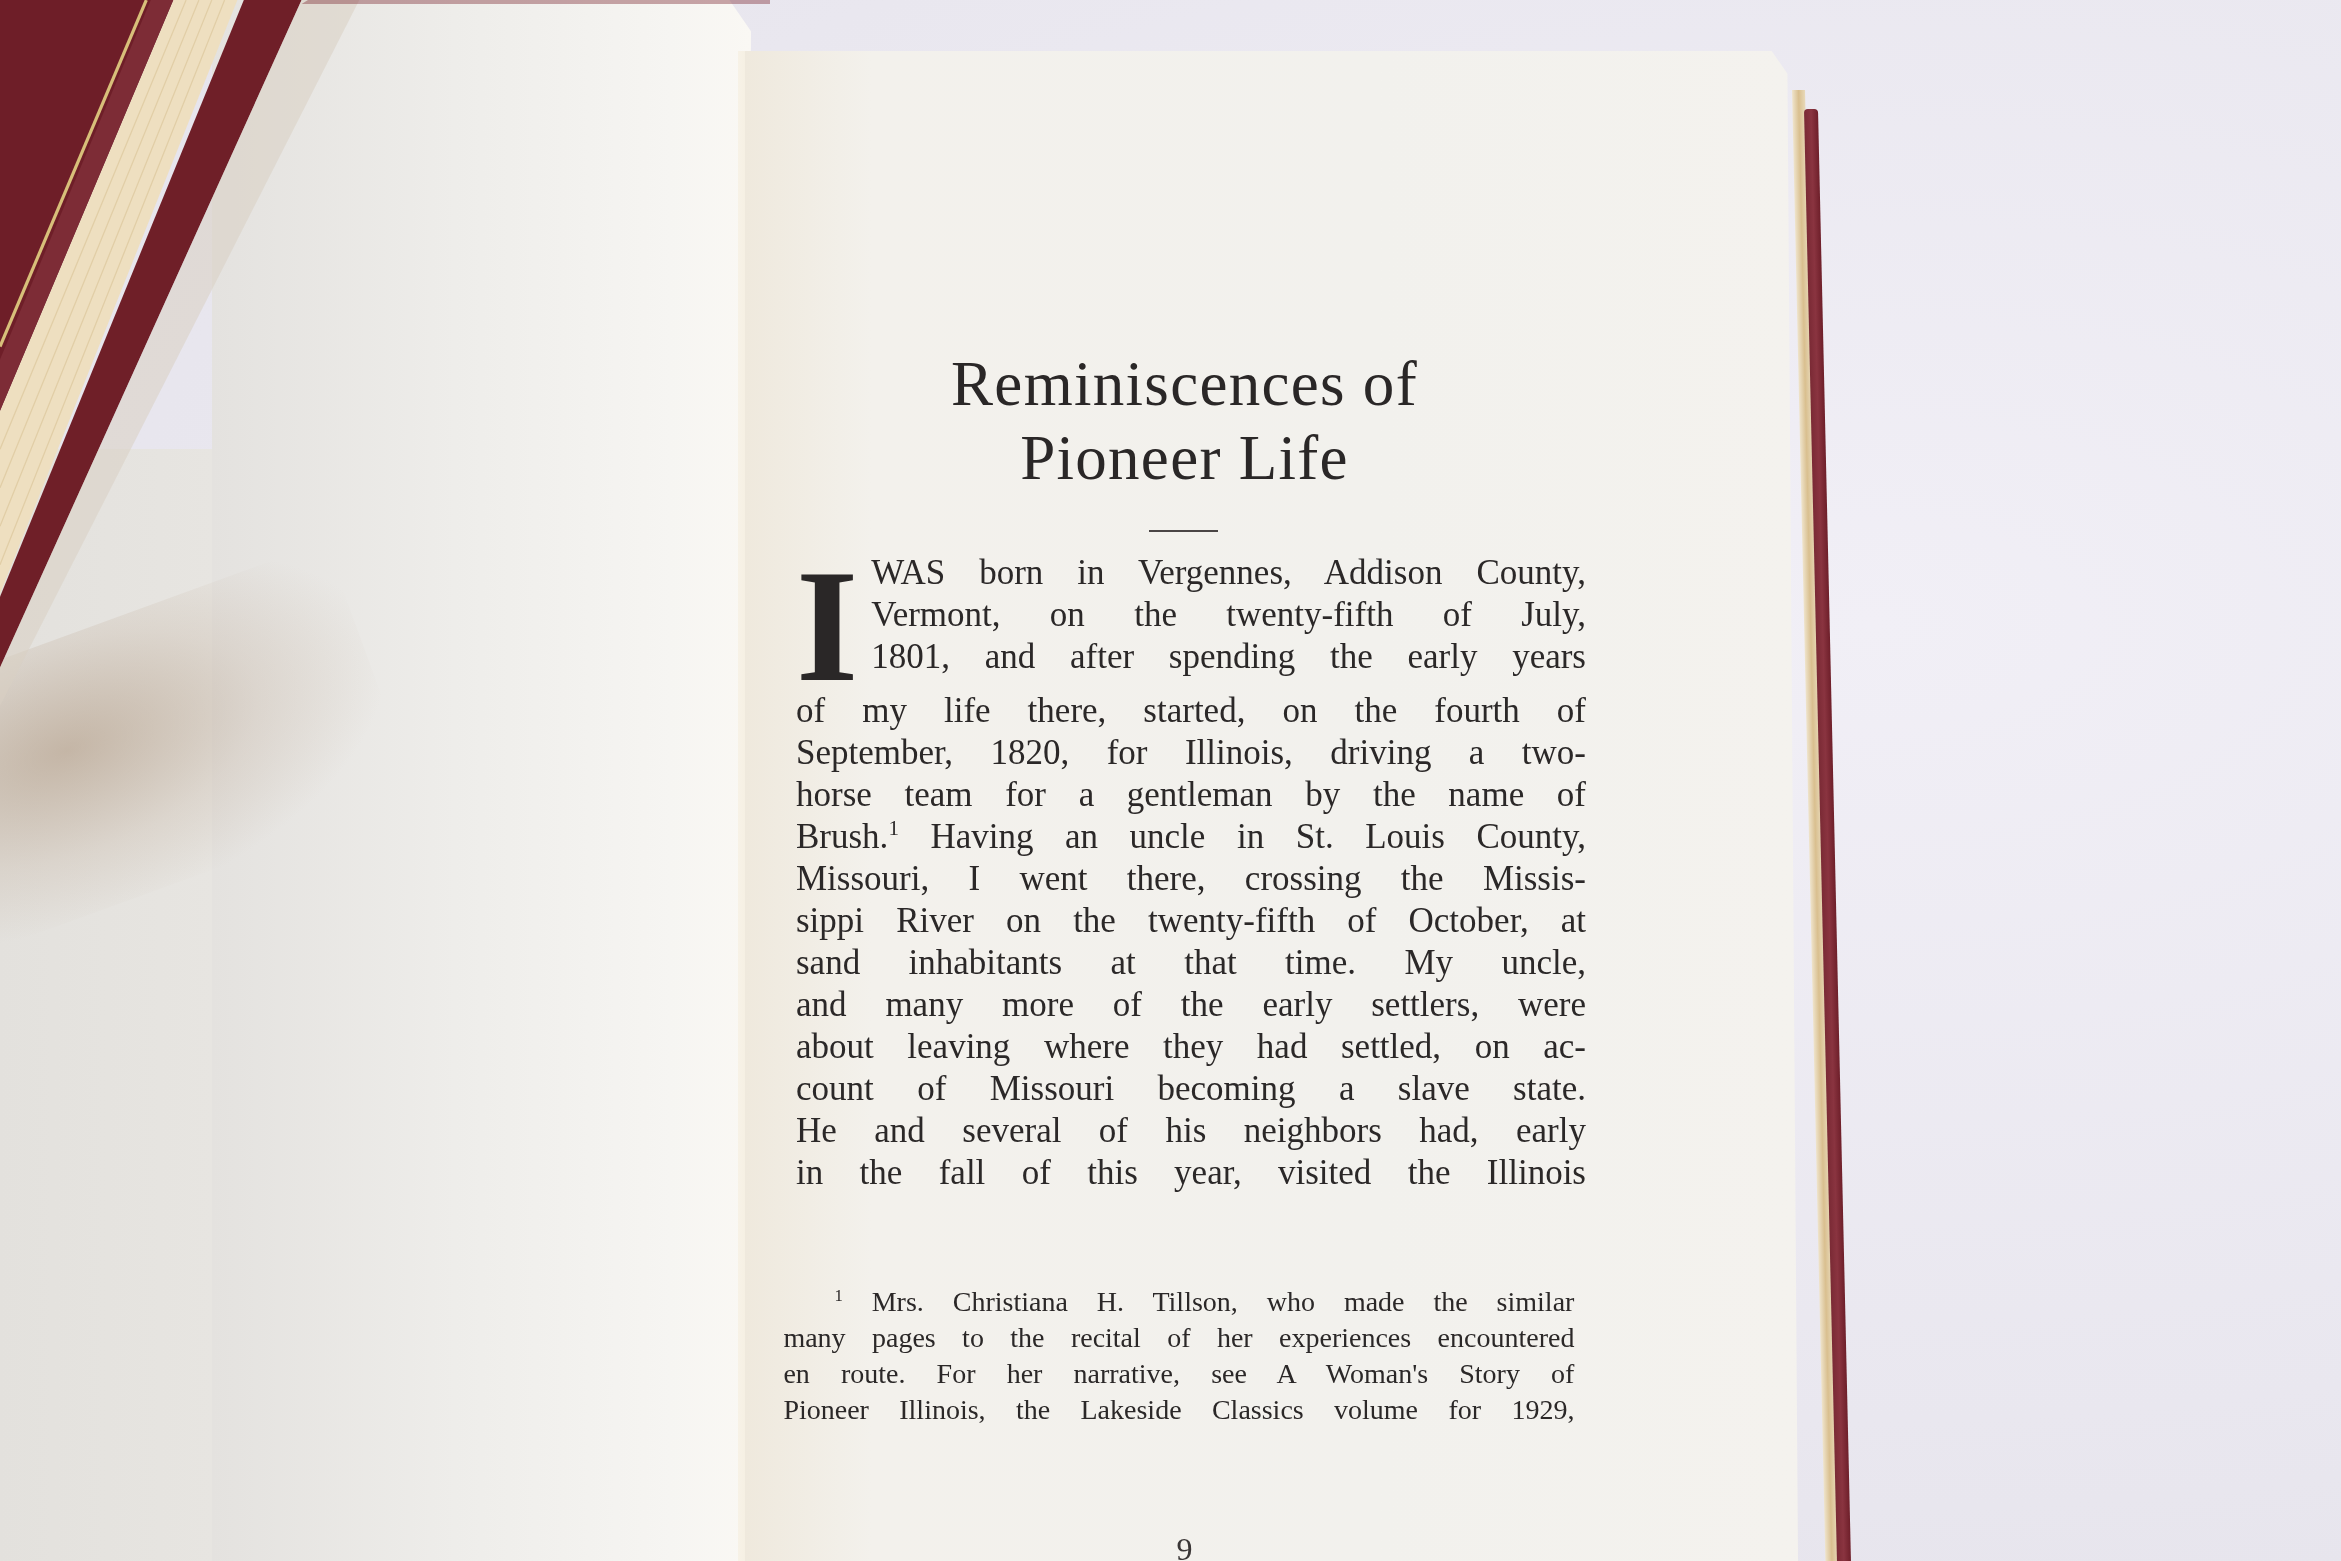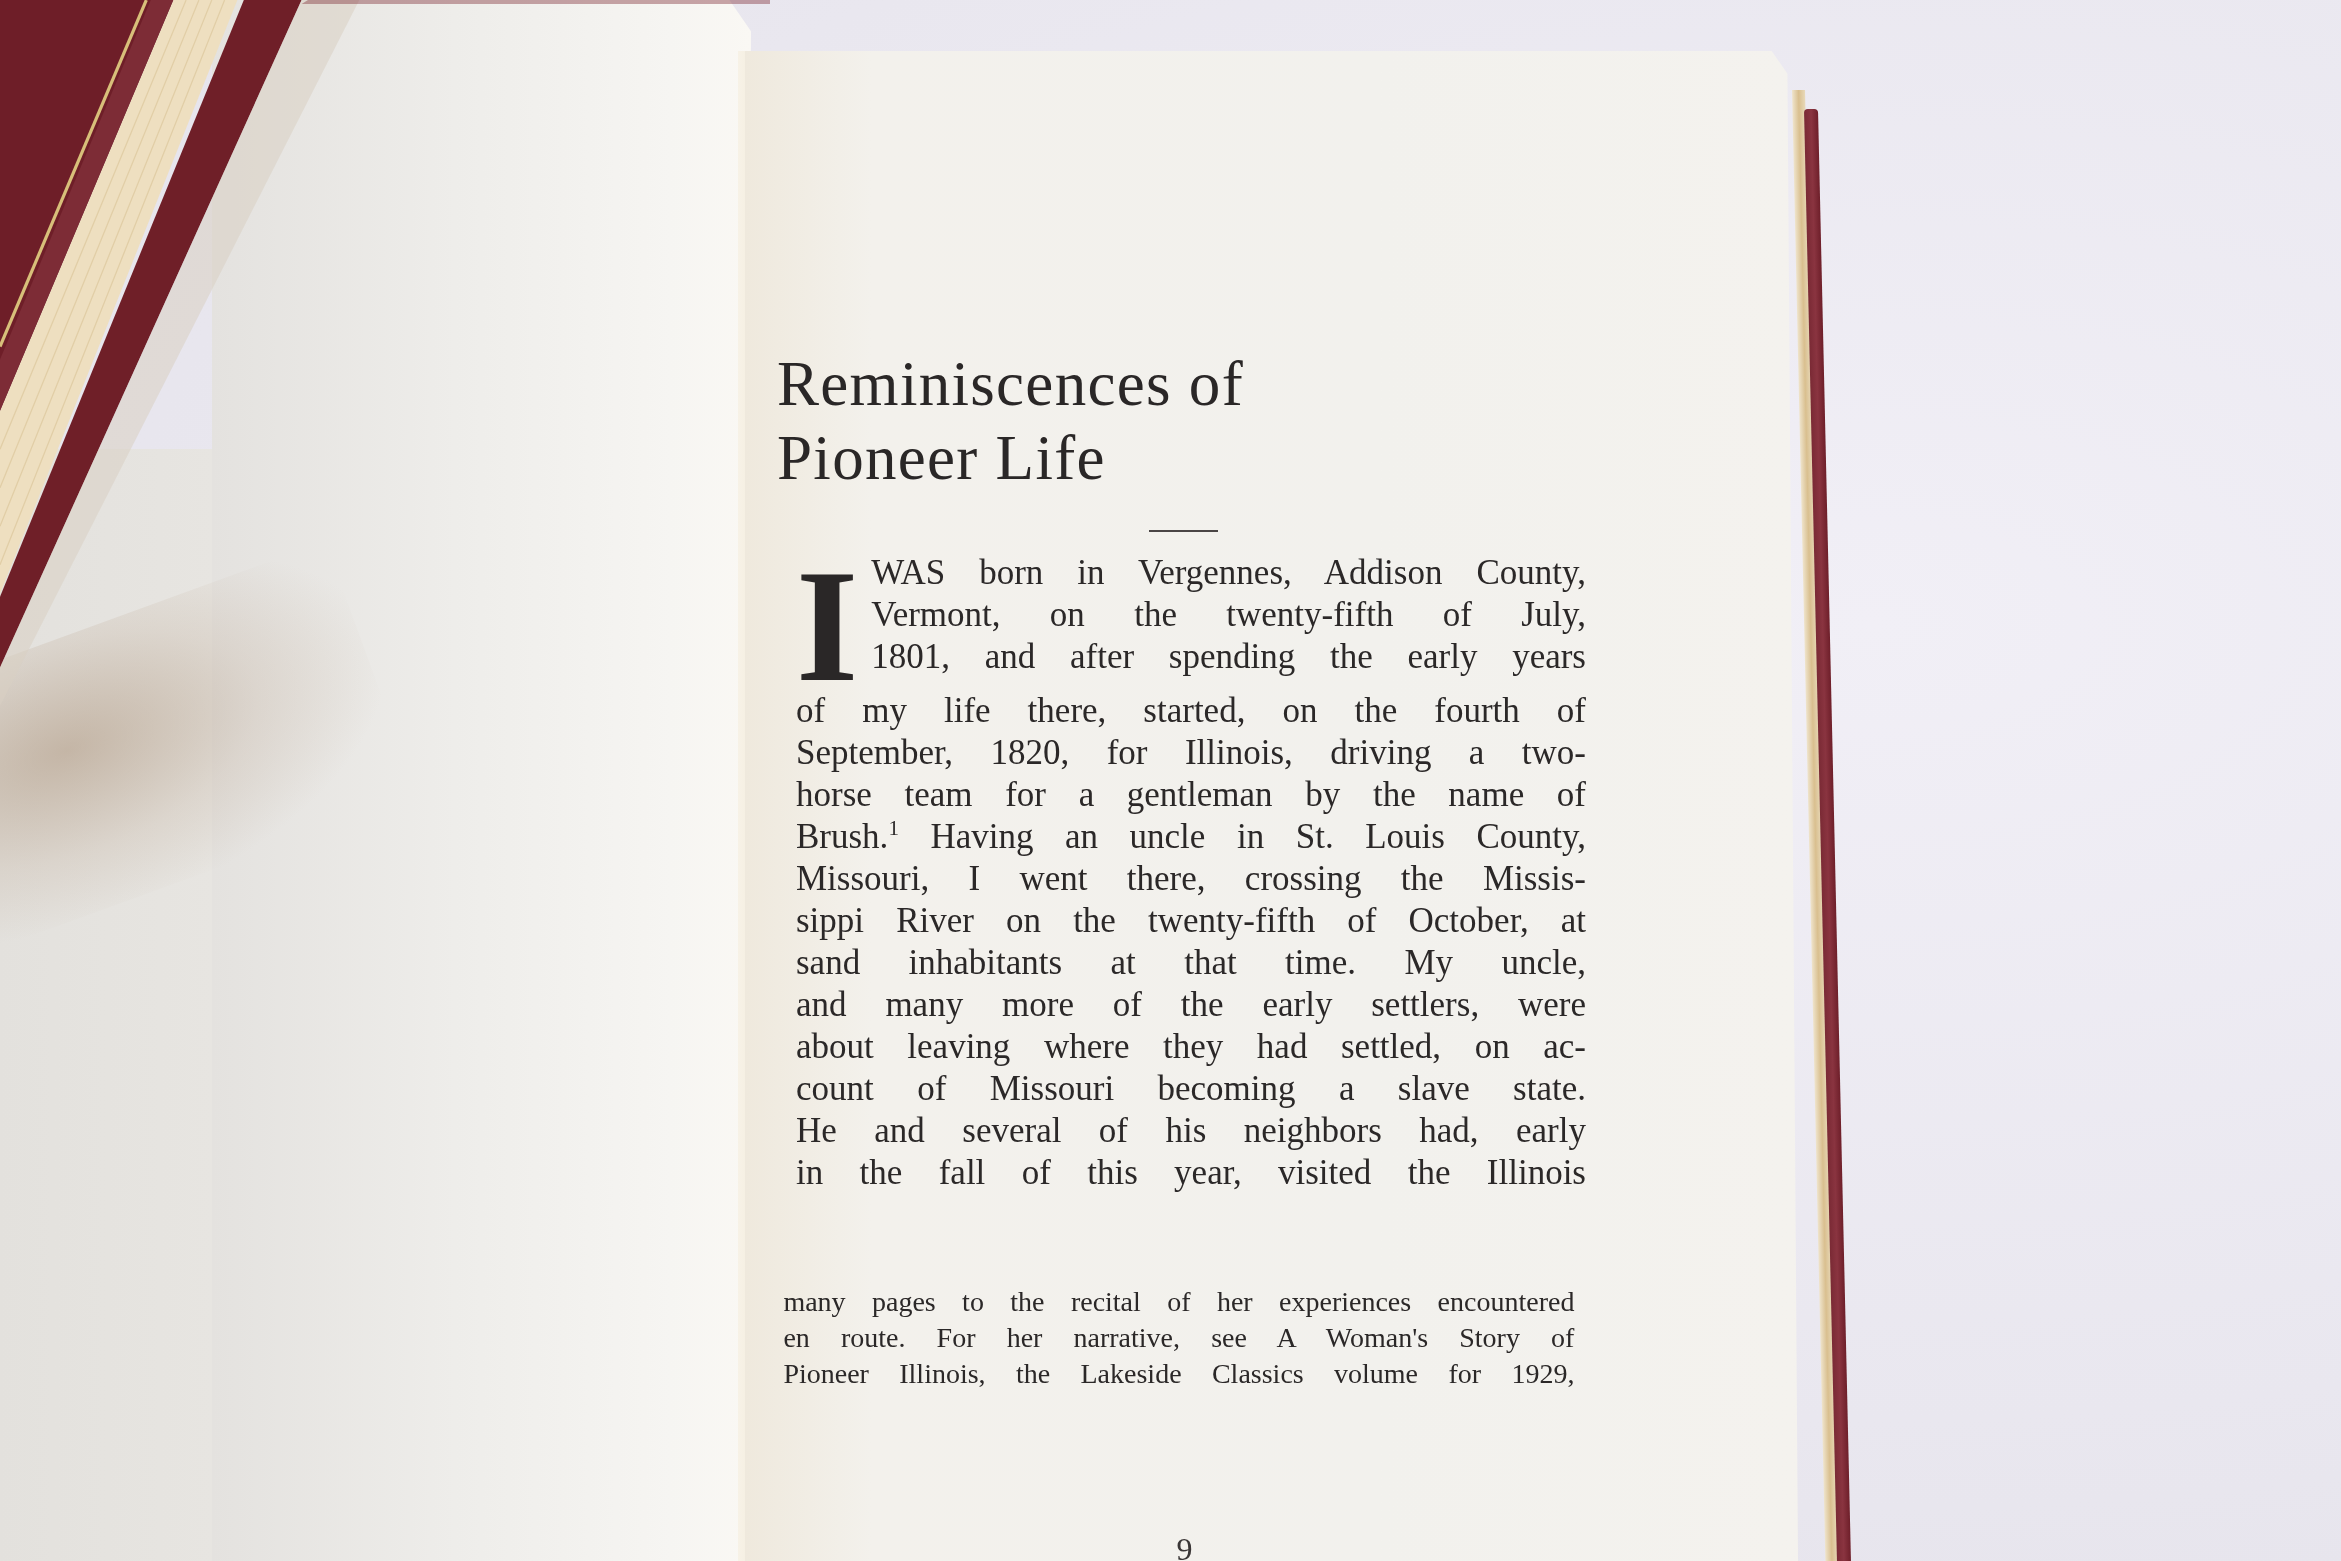--- a/index.html
+++ b/index.html
@@ -55,21 +55,21 @@
   .right-page {
     position: absolute; left: 745px; top: 51px; width: 1053px; height: 1510px;
     background: linear-gradient(90deg, #efe9dd 0%, #f3f1ec 12%, #f2f1ed 60%, #f4f2ee 100%);
     clip-path: polygon(0 0, 97.5% 0, 99% 1.5%, 100% 100%, 0 100%);
   }
 
   .page-content { position: absolute; left: 777px; top: 0; width: 963px; height: 1561px; color: #2b2828; }
 
   .title {
     position: absolute; left: 0; top: 347px; width: 815px;
-    font-size: 63px; line-height: 74px; letter-spacing: 1.3px;
+    text-align: center; font-size: 63px; line-height: 74px; letter-spacing: 1.3px;
     font-weight: normal; color: #2a2727;
   }
   .title-rule {
     position: absolute; left: 372px; top: 530px; width: 69px; height: 1.9px; background: #4a4545;
   }
 
   .body-text {
     position: absolute; left: 19px; top: 552px; width: 790px;
     font-size: 35px; line-height: 42px; text-align: justify; text-align-last: justify;
     color: #2b2828;
@@ -151,20 +151,21 @@
       <span class="body-line">sippi River on the twenty-fifth of October, at</span>
       <span class="body-line">sand inhabitants at that time.  My uncle,</span>
       <span class="body-line">and many more of the early settlers, were</span>
       <span class="body-line">about leaving where they had settled, on ac-</span>
       <span class="body-line">count of Missouri becoming a slave state.</span>
       <span class="body-line">He and several of his neighbors had, early</span>
       <span class="body-line">in the fall of this year, visited the Illinois</span>
     </div>
 
     <div class="footnote">
+      <span class="fn-line fn-first"><sup>1</sup> <span>Mrs. Christiana H. Tillson, who made the similar</span></span>
       <span class="fn-line">many pages to the recital of her experiences encountered</span>
       <span class="fn-line"><span>en route.  For her narrative, see </span><span class="italic">A Woman's Story of</span></span>
       <span class="fn-line"><span class="italic">Pioneer Illinois</span><span>, the Lakeside Classics volume for 1929,</span></span>
     </div>
 
     <div class="page-number">9</div>
   </div>
 </div>
 
 

